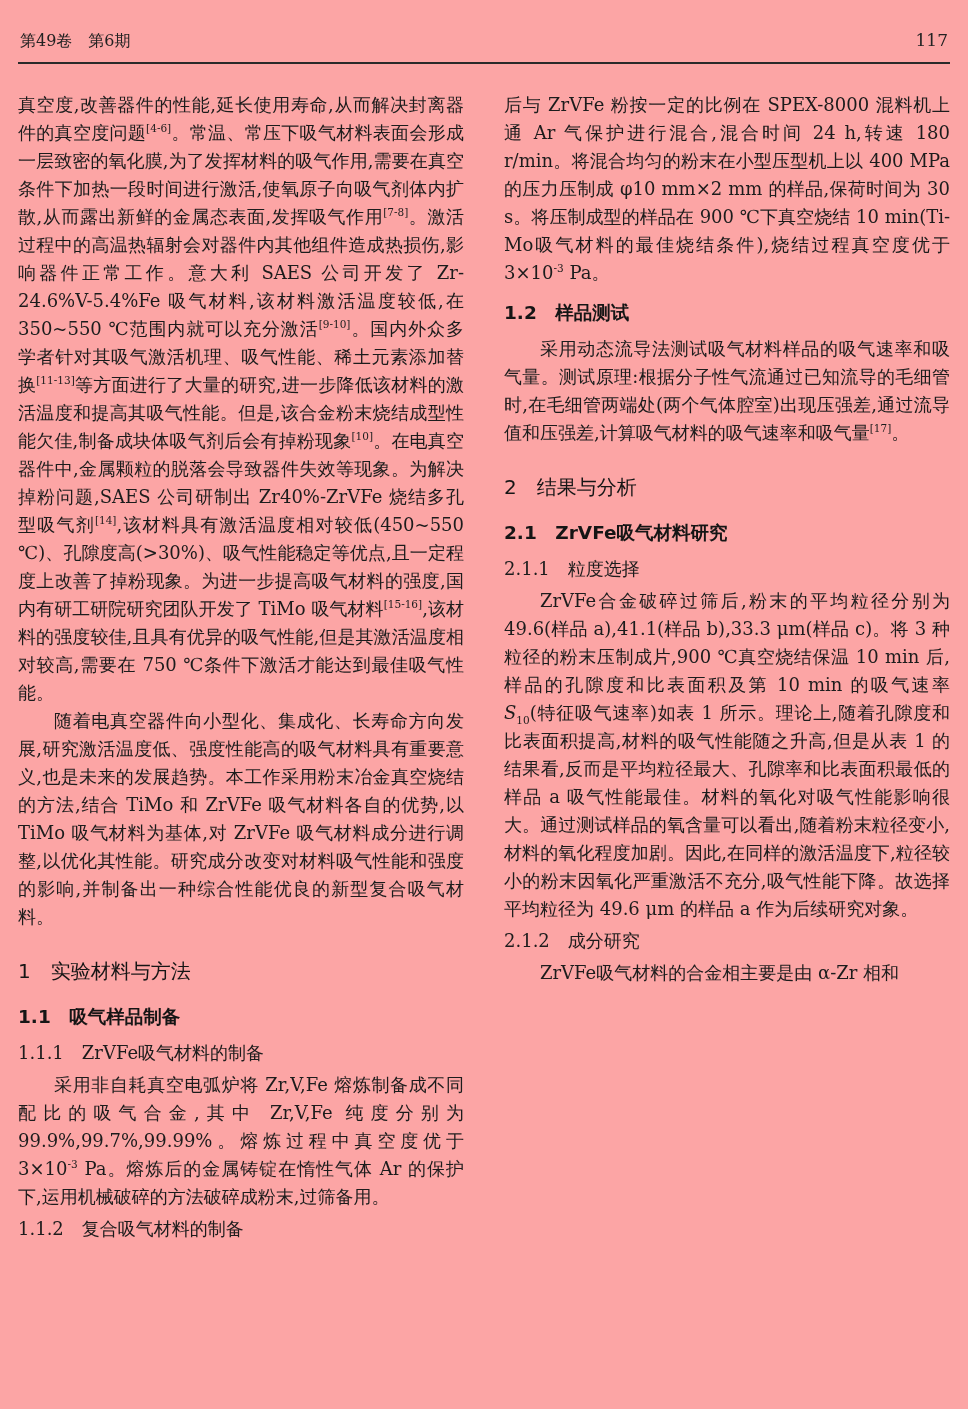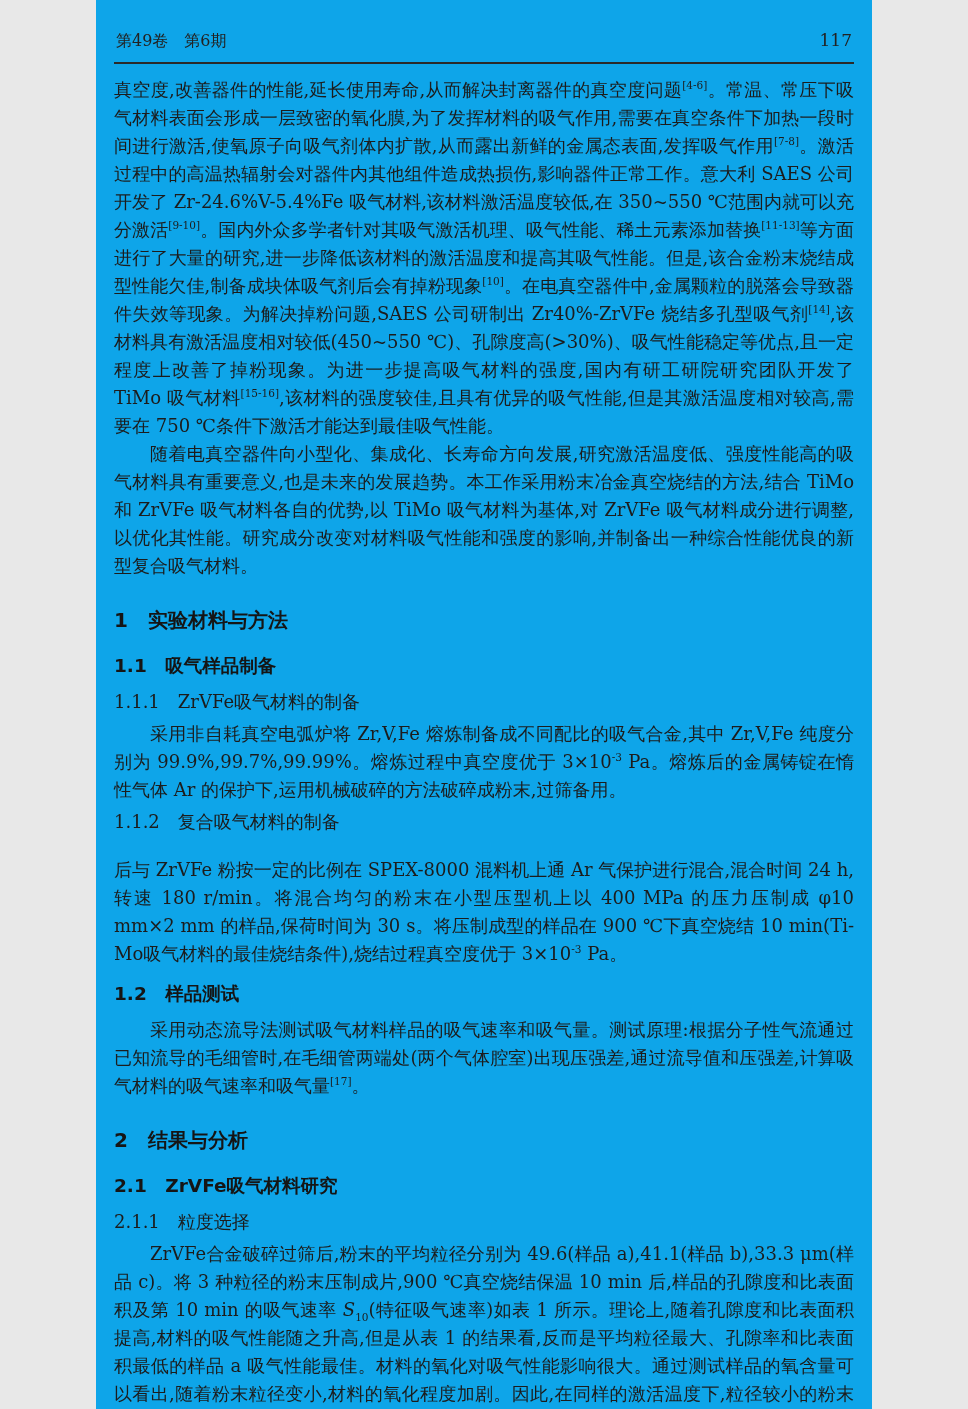--- a/index.html
+++ b/index.html
@@ -1,39 +1,39 @@
 <!DOCTYPE html>
 <html><head>
 <meta charset="utf-8">
 <style>
   html,body{margin:0;padding:0;background:#e8e8e8;}
   .page{
-    width:776px;height:1409px;margin:0 auto;background:#0ea5e9;color:#1c1c1c;
+    width:968px;height:1409px;margin:0 auto;background:#fca5a5;color:#1c1c1c;
     box-sizing:border-box;padding:0 18px;overflow:hidden;
     font-family:"DejaVu Serif","Liberation Serif",serif;
   }
   .page-header{
     display:flex;justify-content:space-between;align-items:baseline;
     padding:30px 2px 10px 2px;border-bottom:2.5px solid #2a2a2a;
     font-size:16px;color:#222;
   }
   .ph-left{flex:1;text-align:left;}
   .ph-center{flex:2;text-align:center;letter-spacing:.5px;}
   .ph-right{flex:1;text-align:right;font-size:17px;}
-  .columns{display:flex;gap:16px;padding-top:12px;flex-direction:column;}
+  .columns{display:flex;gap:40px;padding-top:27px;}
   .col{flex:1;min-width:0;font-size:18px;line-height:28px;}
   .para{margin:0;text-align:justify;}
   .para.indent{text-indent:2em;}
   .para span{white-space:normal;}
   sup{font-size:10.5px;line-height:0;vertical-align:super;}
   sub{font-size:10.5px;line-height:0;vertical-align:sub;}
   .it{font-style:italic;}
   .h1{
     font-family:"DejaVu Sans","Liberation Sans",sans-serif;
-    font-weight:bold;font-size:20px;margin:26px 0 18px 0;color:#151515;
+    font-weight:normal;font-size:20px;margin:26px 0 18px 0;color:#151515;
   }
   .h2{
     font-family:"DejaVu Sans","Liberation Sans",sans-serif;
     font-weight:bold;font-size:18.5px;margin:12px 0 8px 0;color:#151515;
   }
   .h3{
     font-family:"DejaVu Serif","Liberation Serif",serif;
     font-weight:normal;font-size:18px;margin:4px 0 4px 0;
   }
 </style>

